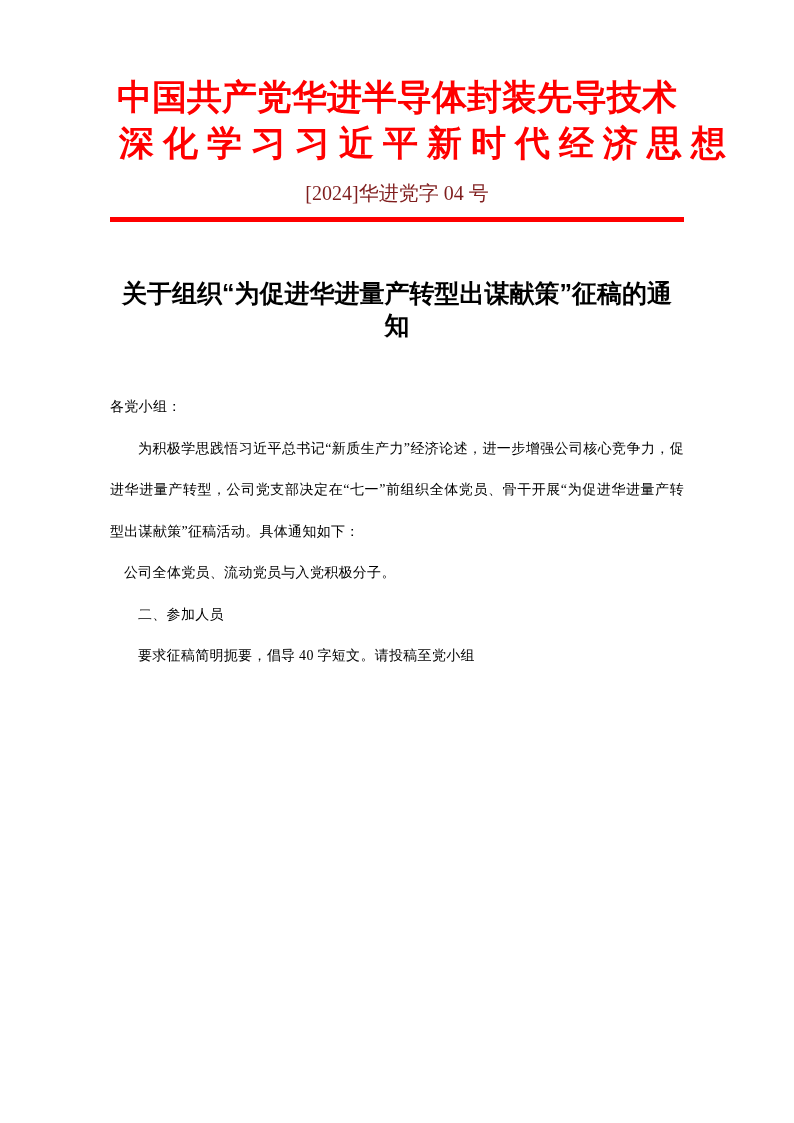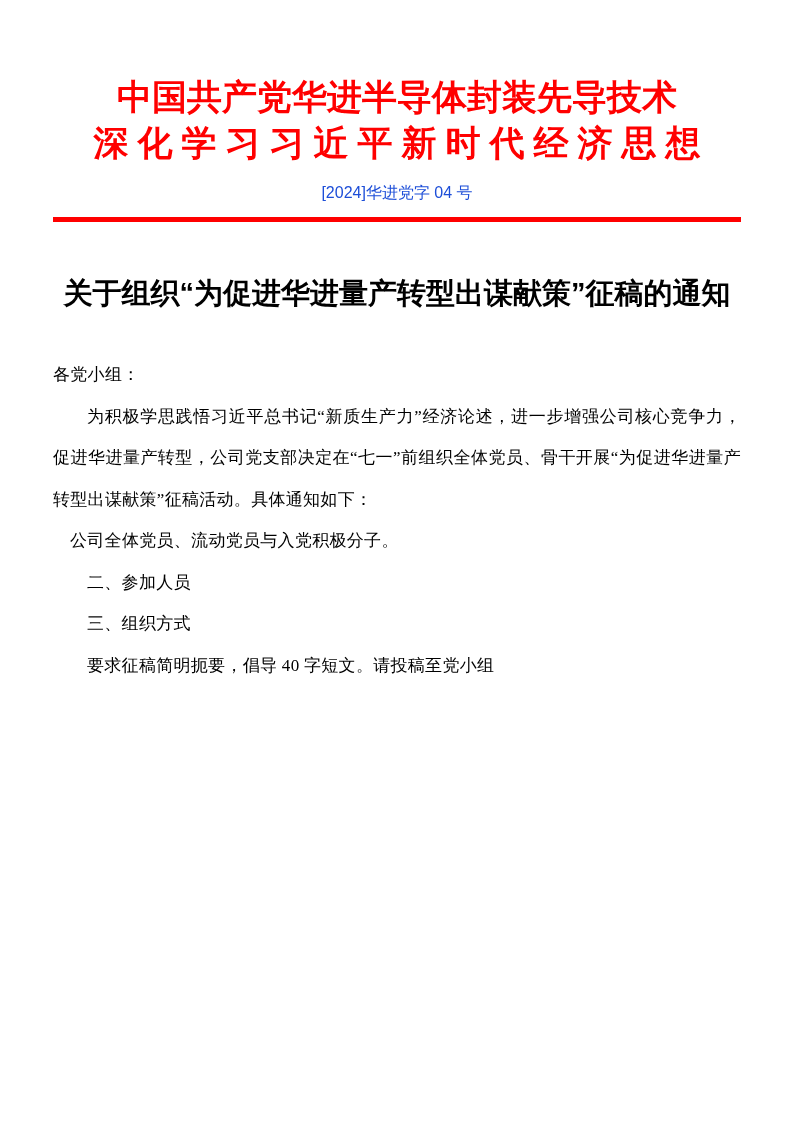--- a/index.html
+++ b/index.html
@@ -12,21 +12,21 @@
     height: 1123px;
     font-family: "Liberation Serif", "DejaVu Serif", serif;
     color: #000000;
     overflow: hidden;
   }
   .page {
     position: relative;
     width: 794px;
     height: 1123px;
     box-sizing: border-box;
-    padding: 0 53px;
+    padding: 0 110px;
   }
 
   
   .letterhead {
     padding-top: 74px;
     text-align: center;
   }
   .letterhead-line {
     color: #ff0000;
     font-family: "Liberation Sans", "DejaVu Sans", sans-serif;
@@ -37,53 +37,53 @@
     letter-spacing: 0px;
   }
   .letterhead-line.second {
     letter-spacing: 9px;
     padding-left: 9px;
   }
 
   
   .doc-number {
     text-align: center;
-    font-family: Liberation Sans, sans-serif;
-    font-size: 16px;
+    font-family: Liberation Serif, serif;
+    font-size: 20px;
     line-height: 20px;
     margin-top: 17px;
-    color: #1d4ed8;
+    color: #7f1d1d;
   }
 
   
   .red-rule {
     margin-top: 14px;
     height: 5px;
     background: #ff0000;
     width: 100%;
   }
 
   
   .doc-title {
     text-align: center;
     font-family: "Liberation Sans", "DejaVu Sans", sans-serif;
     font-weight: bold;
-    font-size: 29px;
+    font-size: 25px;
     line-height: 32px;
     margin-top: 55px;
     color: #000000;
   }
 
   
   .body-block {
     margin-top: 45px;
   }
   .para {
     font-family: "Liberation Serif", "DejaVu Serif", serif;
-    font-size: 17px;
+    font-size: 14px;
     line-height: 41.5px;
     color: #000000;
     text-align: justify;
     text-justify: inter-ideograph;
     margin: 0;
     letter-spacing: 0.3px;
   }
   .para.indent {
     text-indent: 2em;
   }
@@ -118,20 +118,19 @@
     <p class="para salutation">各党小组：</p>
 
     <p class="para indent">为积极学思践悟习近平总书记“新质生产力”经济论述，进一步增强公司核心竞争力，促进华进量产转型，公司党支部决定在“七一”前组织全体党员、骨干开展“为促进华进量产转型出谋献策”征稿活动。具体通知如下：</p>
 
 
 
     <p class="para subline">公司全体党员、流动党员与入党积极分子。</p>
 
     <p class="para heading">二、参加人员</p>
 
-    <p class="para heading">三、组织方式</p>
 
 
     <p class="para indent">要求征稿简明扼要，倡导 40 字短文。请投稿至党小组</p>
 
   </div>
 
 </div>
 
 </body></html>

